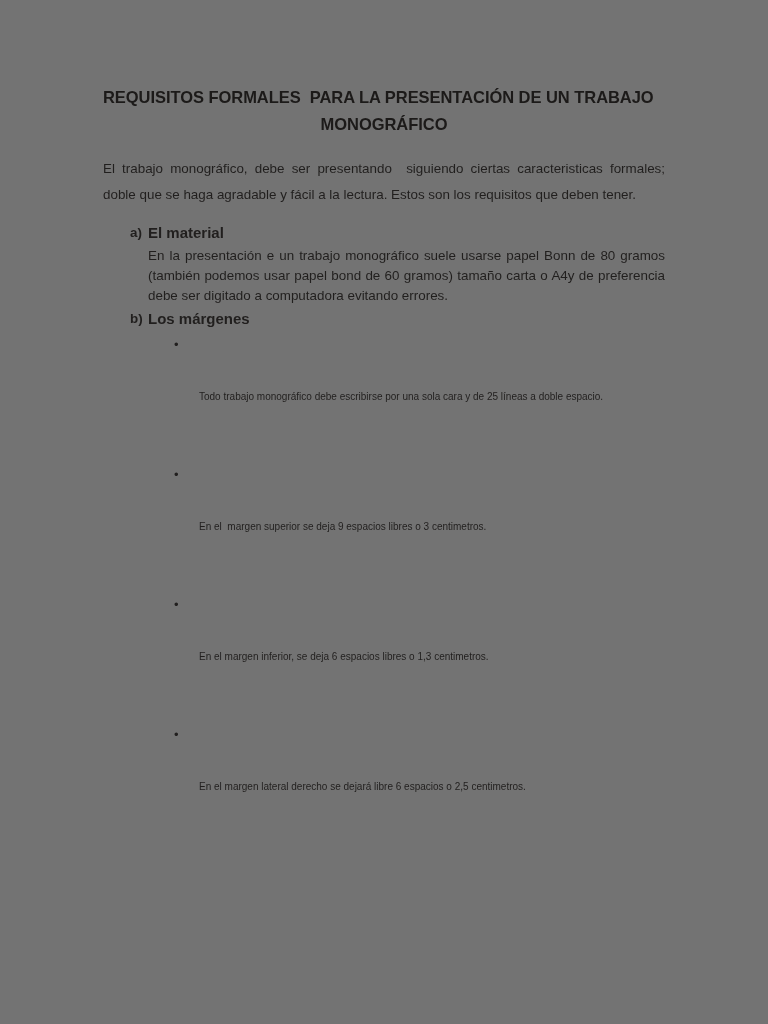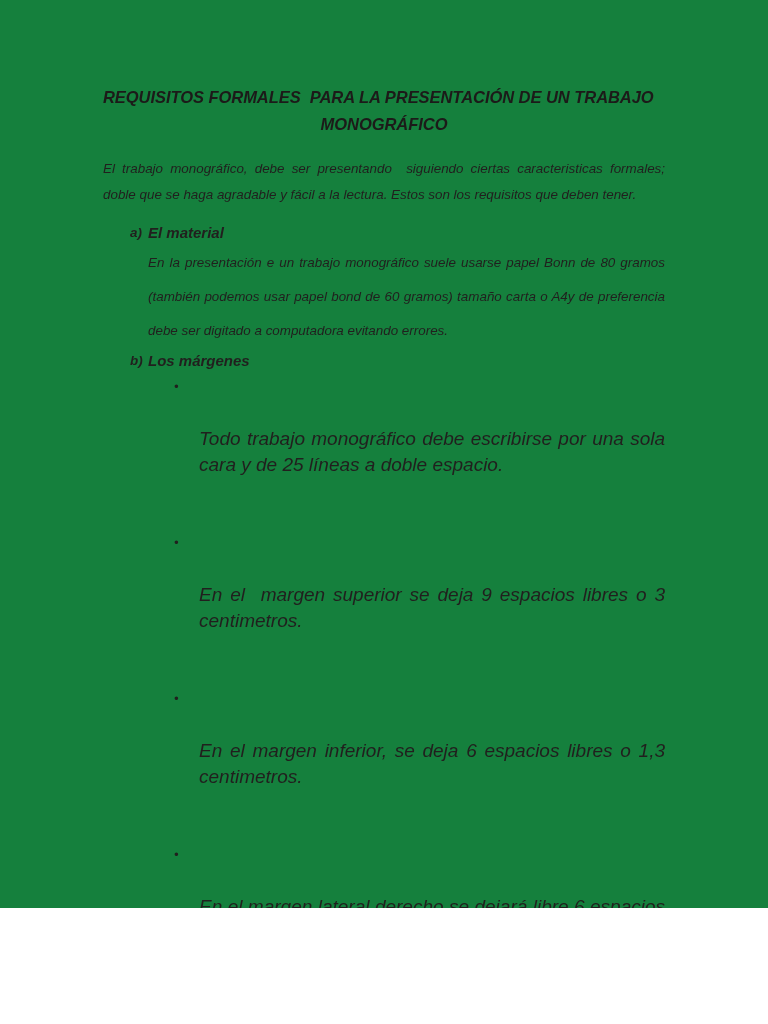--- a/index.html
+++ b/index.html
@@ -4,27 +4,26 @@
 <style>
   html, body {
     margin: 0;
     padding: 0;
     background: #ffffff;
   }
 
   .page {
     position: relative;
     width: 768px;
-    height: 908px;
-    background: #15803d;
+    height: 1024px;
+    background: #737373;
     overflow: hidden;
     font-family: "Liberation Sans", sans-serif;
     color: #211f1e;
     box-sizing: border-box;
-    font-style: italic;
   }
 
   .content {
     position: absolute;
     left: 103px;
     top: 84px;
     width: 562px;
   }
 
   
@@ -77,36 +76,36 @@
     white-space: nowrap;
   }
   .l-heading {
     font-size: 15px;
     font-weight: bold;
     line-height: 26px;
     white-space: pre-wrap;
   }
   .l-body {
     font-size: 13.4px;
-    line-height: 34px;
+    line-height: 20px;
     text-align: justify;
     white-space: pre-wrap;
     text-justify: inter-word;
   }
 
   
   .bullets {
     margin: 0;
     padding: 0;
     list-style: none;
   }
   .b-item {
     position: relative;
     padding-left: 51px;   
-    font-size: 19px;
+    font-size: 10px;
     line-height: 26px;
     text-align: justify;
     white-space: pre-wrap;
   }
   .b-item::before {
     content: "\2022";
     position: absolute;
     left: 26px;           
     top: 0;
     font-size: 13px;

